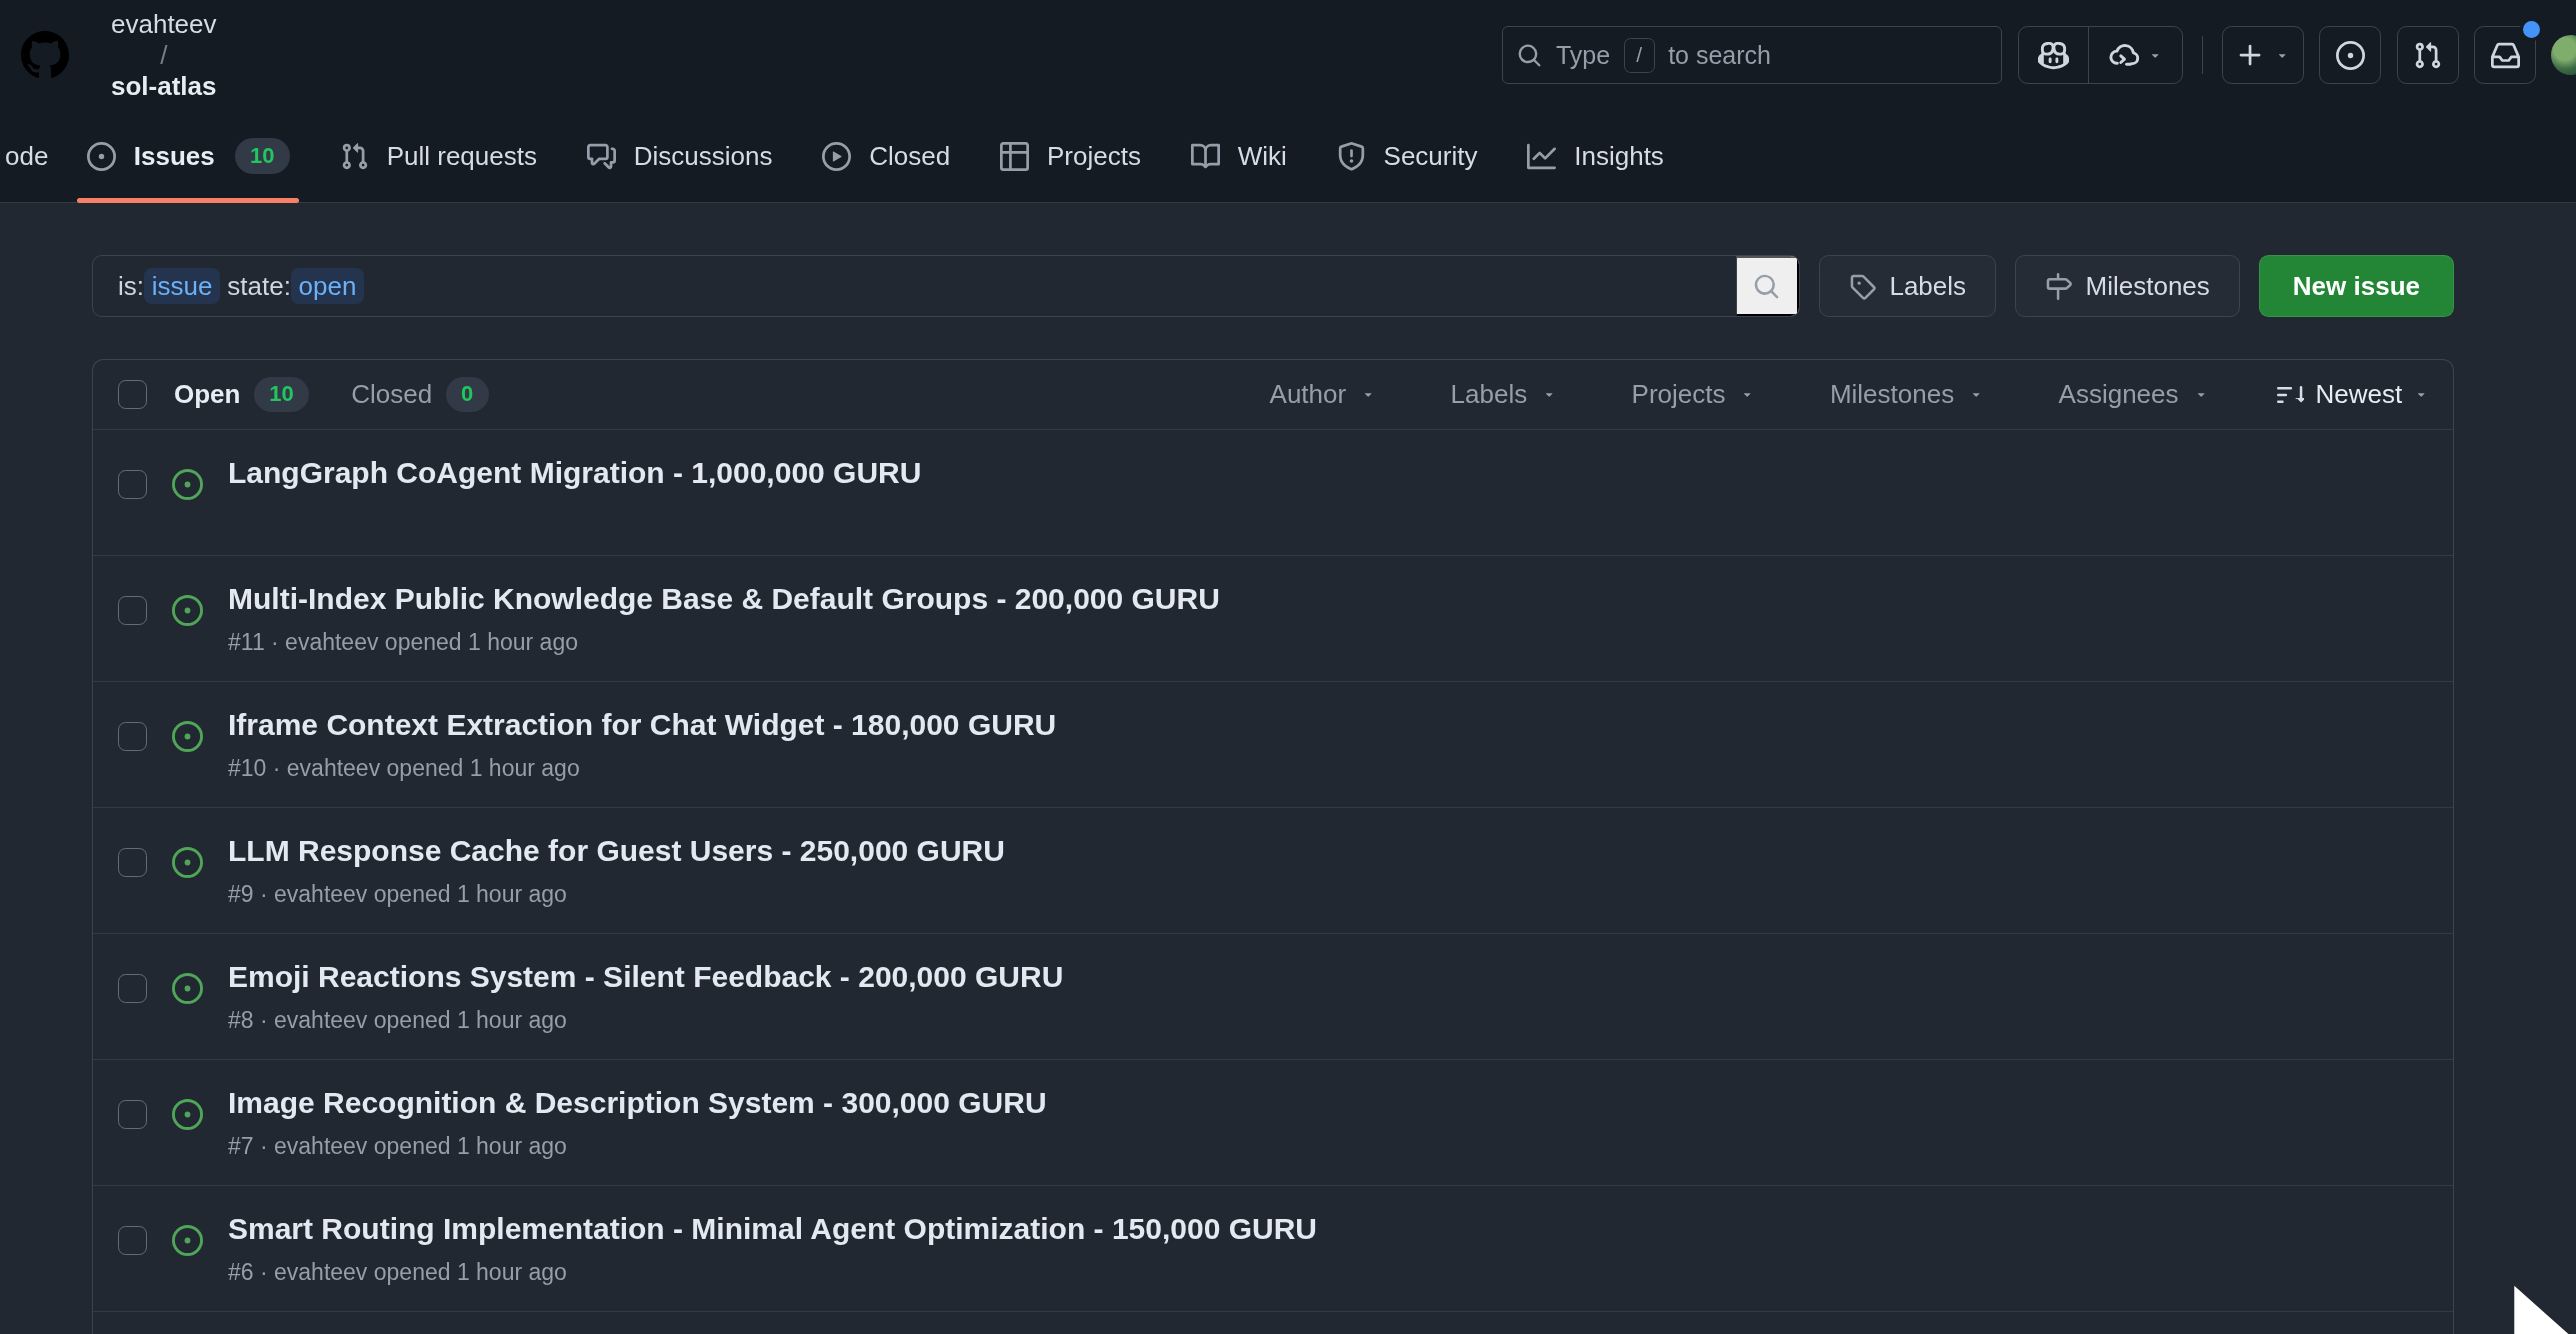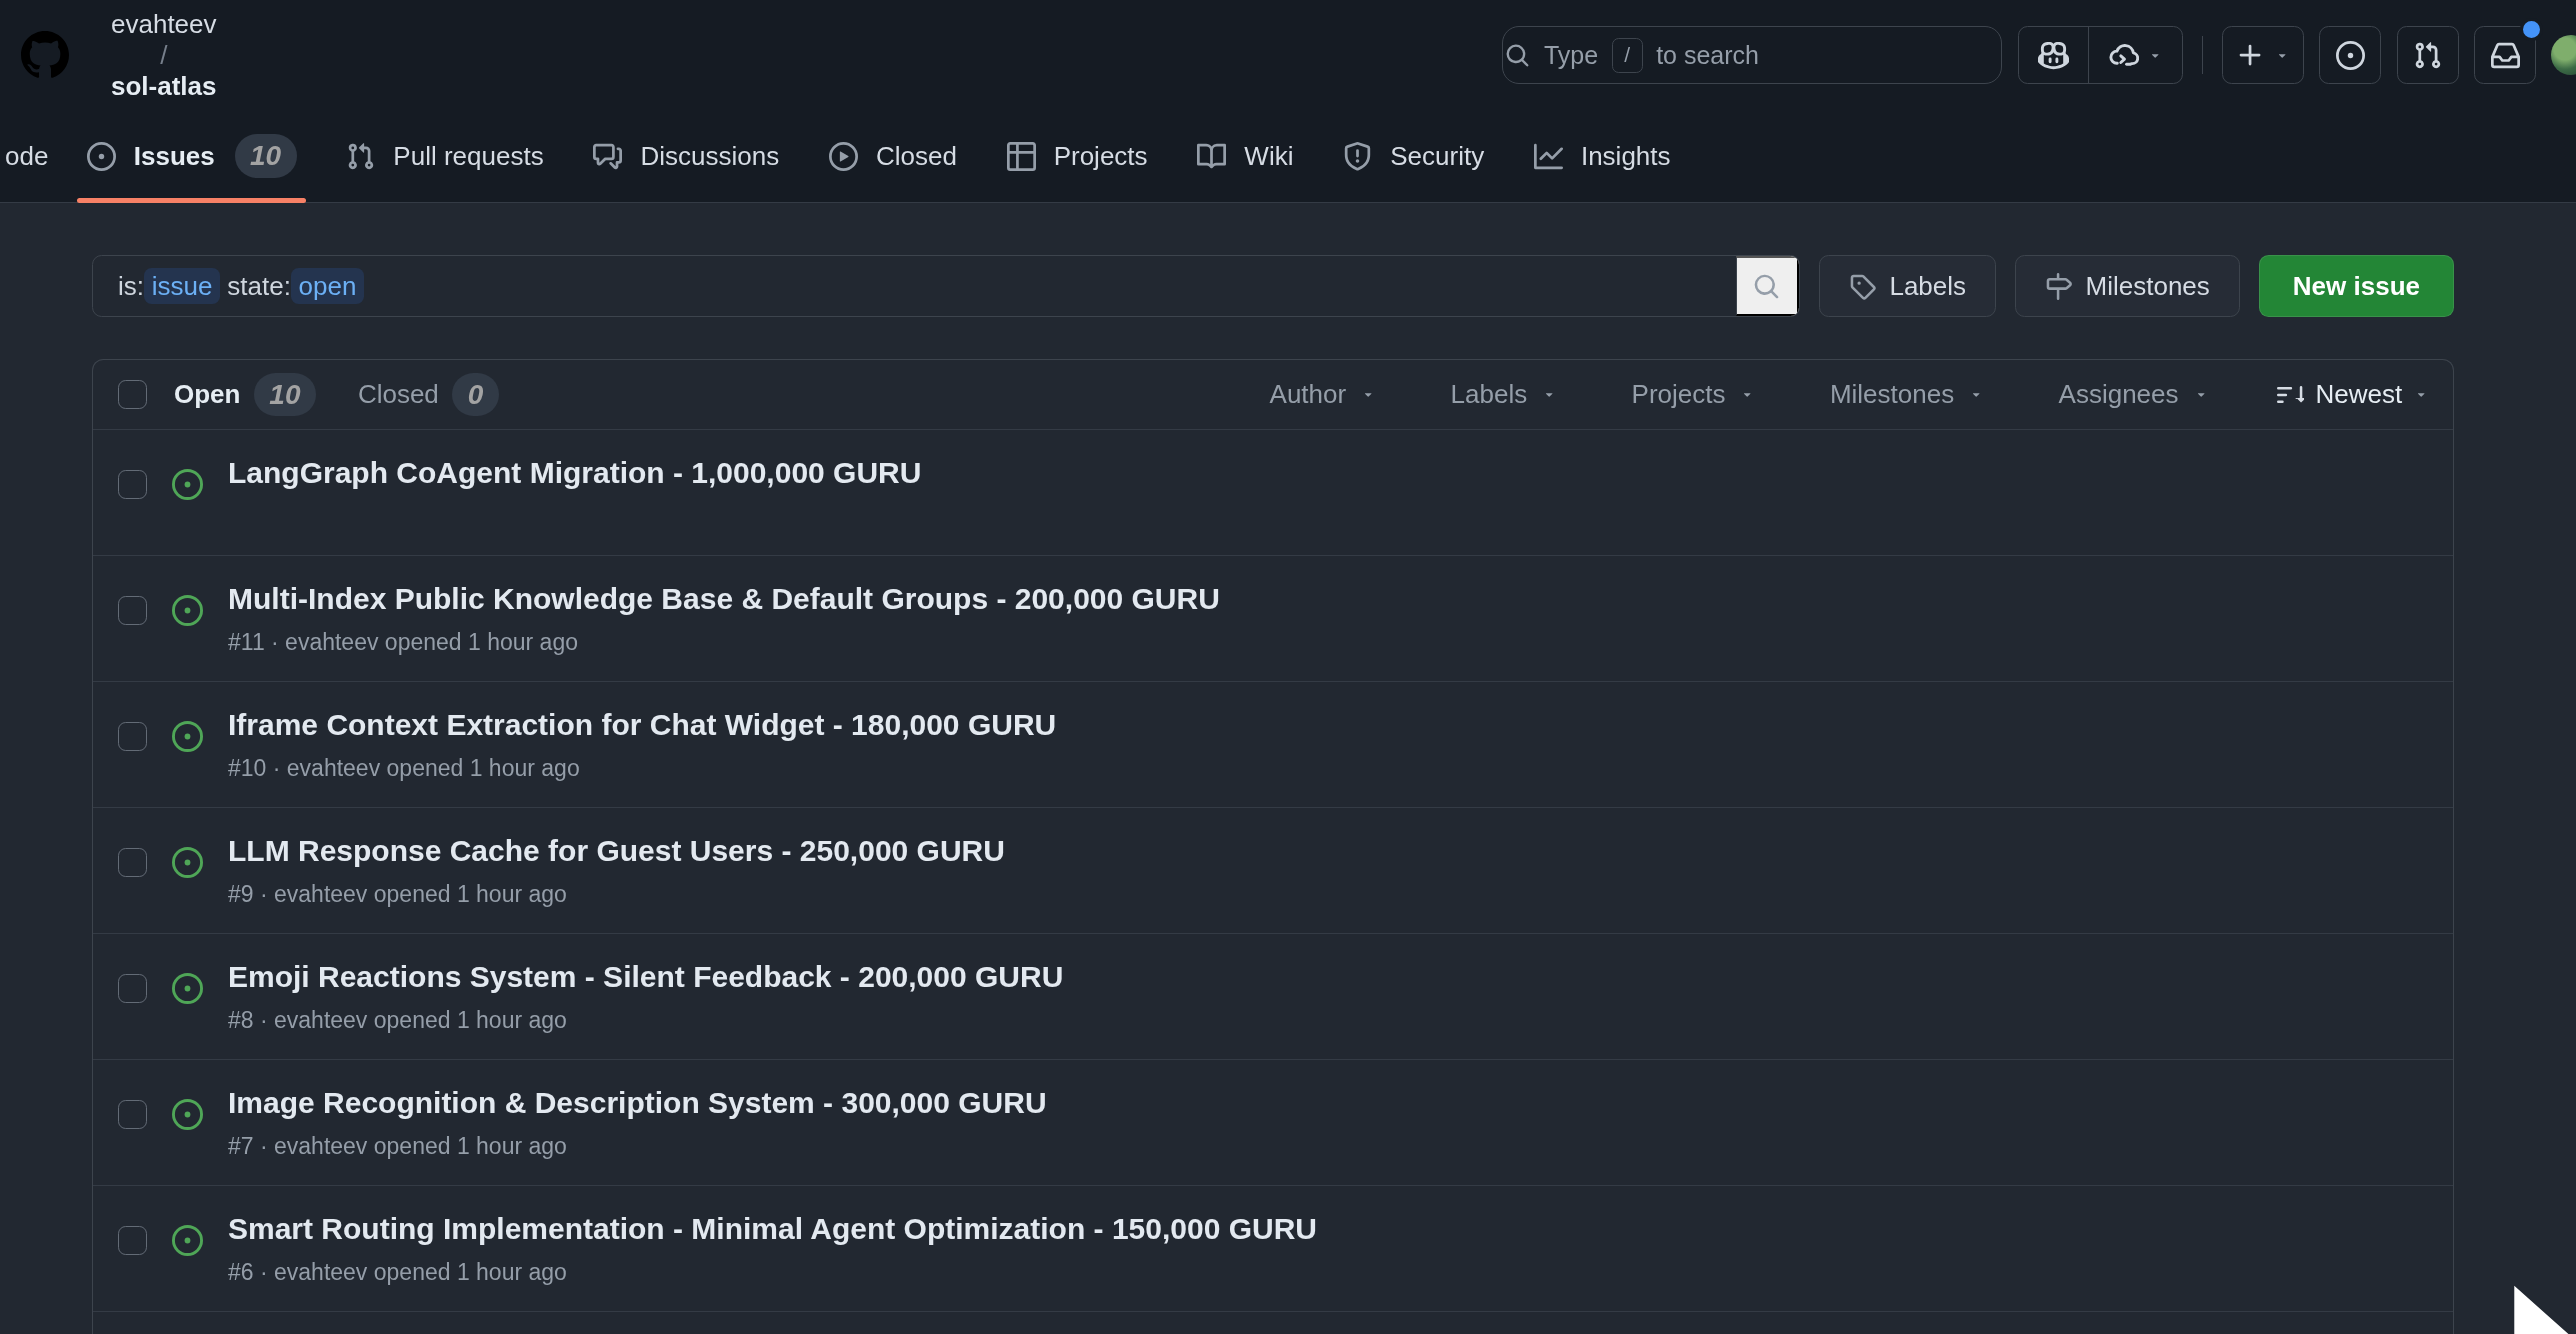--- a/index.html
+++ b/index.html
@@ -12,22 +12,22 @@
   .icon{display:inline-block;fill:currentColor;flex:none;}
 
   
   .appbar{height:110px;background:#151b23;display:flex;align-items:center;padding:0 0 0 21px;}
   .gh-logo{width:48px;height:48px;color:#f0f3f6;flex:none;}
   .breadcrumb{display:flex;align-items:center;margin-left:42px;font-size:26px;white-space:nowrap;flex-direction:column;}
   .crumb-owner{color:#d6dce4;}
   .crumb-sep{color:#767f8b;margin:0 13.5px;}
   .crumb-repo{color:#e6edf3;font-weight:700;}
   .appbar-right{margin-left:auto;display:flex;align-items:center;}
-  .searchbox{width:500px;height:58px;border:1px solid #3d444d;border-radius:17px;
-    display:flex;align-items:center;gap:13.5px;padding:0 2px;color:#959ea9;font-size:25px;}
+  .searchbox{width:500px;height:58px;border:1px solid #3d444d;border-radius:6px;
+    display:flex;align-items:center;gap:13.5px;padding:0 14px;color:#959ea9;font-size:25px;}
   .searchbox .icon{width:25px;height:25px;}
   .kbd-slash{width:31px;height:35px;border:1px solid #3d444d;border-radius:6.7px;
     display:flex;align-items:center;justify-content:center;font-size:21px;color:#959ea9;}
   .copilot-group{height:58px;margin-left:15.4px;border:1px solid #3d444d;border-radius:9.6px;
     display:flex;align-items:stretch;overflow:hidden;color:#cfd6de;}
   .copilot-seg{display:flex;align-items:center;justify-content:center;padding:0 19px;gap:9.6px;}
   .copilot-seg + .copilot-seg{border-left:1px solid #3d444d;}
   .copilot-seg .big{width:31px;height:31px;}
   .caret{width:14.4px;height:14.4px;color:#959ea9;}
   .vdiv{width:1px;height:38px;background:#3d444d;margin:0 19px;}
@@ -43,22 +43,22 @@
   
   .repo-nav{height:93px;background:#151b23;border-bottom:1px solid #343b45;
     display:flex;align-items:stretch;padding-left:5px;}
   .partial-tab{display:flex;align-items:center;font-size:26px;color:#d6dce4;margin-right:23px;}
   .nav-tab{position:relative;display:flex;align-items:center;gap:18px;padding:0 15.4px;margin-right:19px;
     font-size:26px;color:#d6dce4;cursor:pointer;white-space:nowrap;}
   .nav-tab .nav-icon{width:29px;height:29px;color:#959ea9;}
   .nav-tab.active .nav-label{font-weight:700;color:#e6edf3;}
   .nav-tab.active::after{content:"";position:absolute;left:5.8px;right:5.8px;bottom:-1px;height:4.8px;
     border-radius:3.8px;background:#f78166;}
-  .count-badge{background:#313a46;color:#a3a3a3;font-size:28px;font-weight:600;
-    padding:4.8px 15.4px;border-radius:960px;line-height:1.2;font-style:italic;}
+  .count-badge{background:#313a46;color:#22c55e;font-size:22px;font-weight:600;
+    padding:4.8px 15.4px;border-radius:960px;line-height:1.2;}
   .nav-count{margin-left:1.9px;}
 
   
   .main{padding:0 122px 0 92px;}
   .filter-row{margin-top:52px;display:flex;gap:19px;height:62px;}
   .query-box{flex:1;border:1px solid #3d444d;border-radius:9.6px;display:flex;align-items:stretch;overflow:hidden;}
   .query-text{flex:1;display:flex;align-items:center;padding-left:25px;font-size:26px;}
   .q-plain{color:#cfd6de;white-space:pre;}
   .q-token{color:#6cb0f5;background:#24344f;border-radius:7.7px;padding:2.9px 7.7px;}
   .q-search-btn{width:63px;border-left:1px solid #3d444d;display:flex;align-items:center;justify-content:center;color:#959ea9;}

